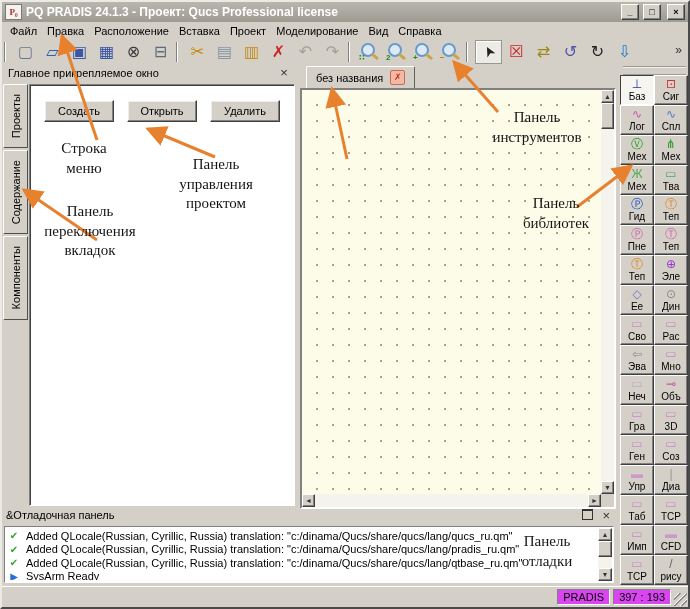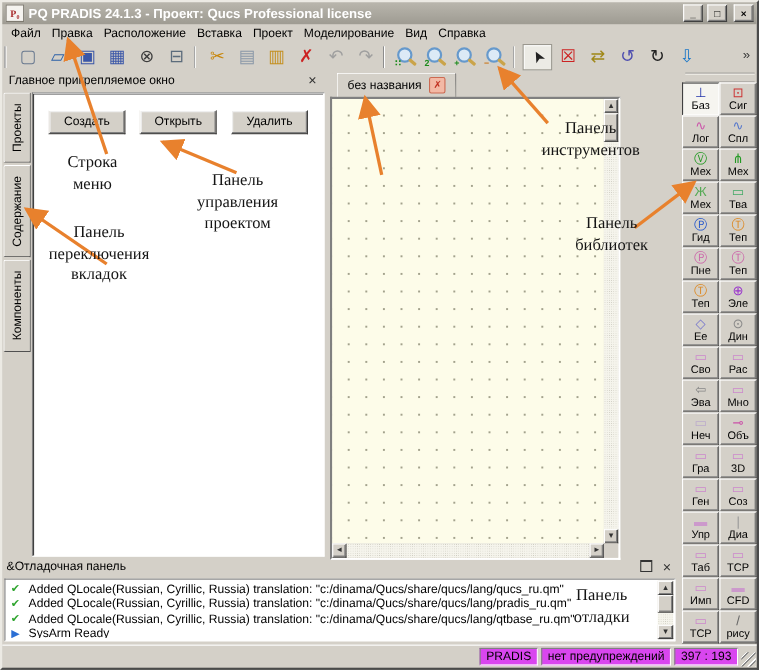--- a/index.html
+++ b/index.html
@@ -41,21 +41,21 @@
   #vtabs{position:absolute;left:1px;top:21px;width:25px;display:flex;flex-direction:column;gap:2px;}
   .vtab{width:23px;padding:9px 0;display:flex;align-items:center;justify-content:center;background:#d4d0c8;
     border:1px solid;border-color:#fff #505050 #505050 #fff;border-radius:2px 0 0 2px;}
   .vtab span{writing-mode:vertical-rl;transform:rotate(180deg);font-size:11px;}
   .dock-content{position:absolute;left:27px;top:21px;right:2px;bottom:3px;background:#fff;
     border:1px solid;border-color:#808080 #fff #fff #808080;box-shadow:inset 1px 1px 0 #404040;}
   #dockbtns{display:flex;gap:13px;margin:15px 14px 0;}
   .win-btn{flex:1;height:20px;background:#d4d0c8;border:1px solid;border-color:#fff #404040 #404040 #fff;
     box-shadow:inset -1px -1px 0 #808080,inset 1px 1px 0 #eee;display:flex;align-items:center;justify-content:center;}
   
-  .model{position:absolute;left:298px;top:61px;width:264px;height:446px;}
+  .model{position:absolute;left:298px;top:61px;width:316px;height:446px;}
   .doc-tab{position:absolute;left:6px;top:3px;height:21px;padding:0 9px;display:flex;align-items:center;gap:7px;
     background:#d4d0c8;border:1px solid;border-color:#fff #606060 #d4d0c8 #fff;border-radius:2px 2px 0 0;}
   .tab-close{width:13px;height:13px;background:#f3b9a5;border:1px solid #cc6a52;color:#c03020;font-size:9px;
     display:flex;align-items:center;justify-content:center;border-radius:2px;line-height:1;}
   .workview{position:absolute;left:0;top:25px;right:0;bottom:0;border:2px solid;border-color:#808080 #fff #fff #808080;
     background:#d4d0c8;box-sizing:border-box;}
   .canvas{position:absolute;left:0;top:0;right:13px;bottom:13px;background-color:#fdfce9;
     background-image:radial-gradient(circle,#a3a28c 1px,transparent 1.3px);background-size:16px 16px;background-position:7px 7px;}
   .sb-track{background-color:#f5f4ec;background-image:radial-gradient(#cfcdc2 30%,transparent 30%);background-size:2px 2px;}
   .vscroll{position:absolute;right:0;top:0;bottom:13px;width:13px;}
@@ -416,21 +416,20 @@
       <div class="log-scroll sb-track">
         <span class="sbb" style="top:0;right:0">▲</span>
         <span class="lthumb"></span>
         <span class="sbb" style="bottom:0;right:0">▼</span>
       </div>
     </div>
   </div>
 
   <div class="statusbar">
     <span class="status-seg">PRADIS</span>
-    <span class="status-seg">нет предупреждений</span>
     <span class="status-seg">397 : 193</span>
     <span class="grip"></span>
   </div>
 
   <svg class="overlay" viewBox="0 0 686 605">
     <defs>
       <marker id="ah" markerWidth="8" markerHeight="8" refX="6" refY="3.5" orient="auto">
         <path d="M0,0 L7,3.5 L0,7 z" fill="#e8812d"></path>
       </marker>
     </defs>

